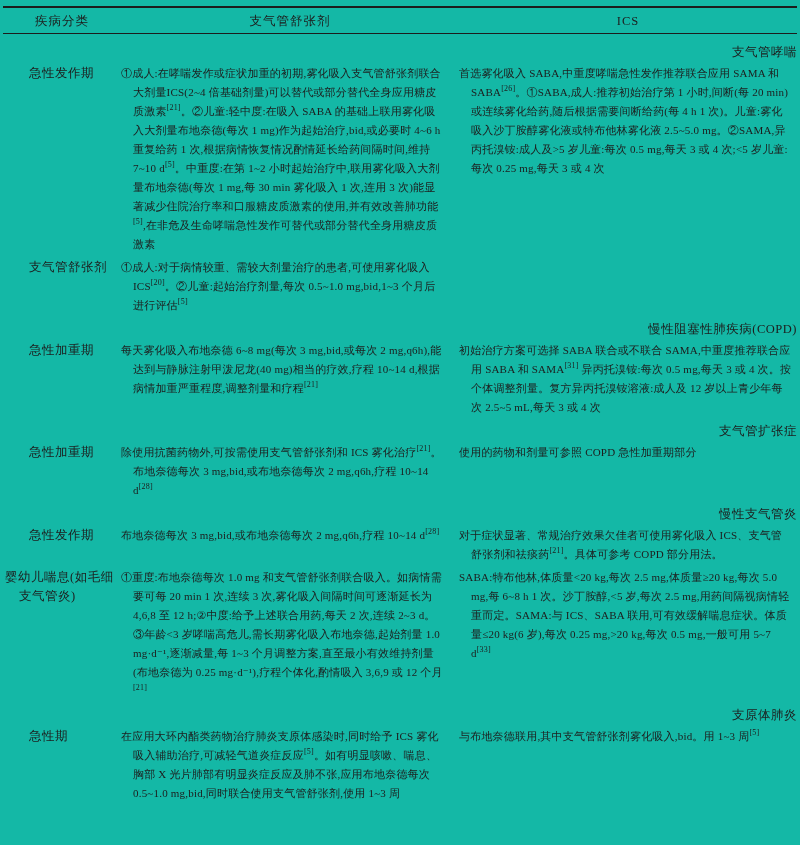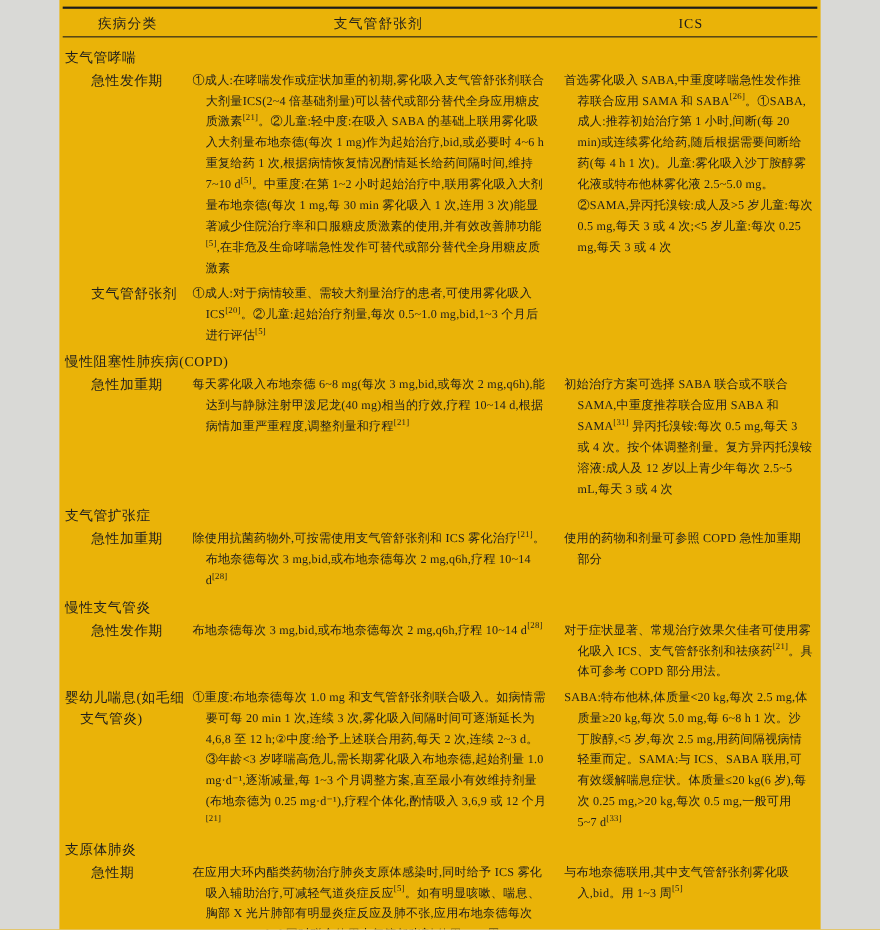--- a/index.html
+++ b/index.html
@@ -3,23 +3,23 @@
 <meta charset="utf-8">
 <style>
   html,body { margin:0; padding:0; }
   body {
     background:#d9d9d6;
     font-family:"Liberation Serif","DejaVu Serif",serif;
     color:#1d1d1d;
   }
   .page {
     position:relative;
-    width:692px; height:845px;
+    width:800px; height:845px;
     margin:0 auto;
-    background:#eab308;
+    background:#14b8a6;
     box-sizing:border-box;
     padding:6px 3px 0 3px;
     overflow:hidden;
   }
   .rule-top { border-top:2px solid #1c1c1c; height:0; }
   .rule-single { border-top:1px solid #1c1c1c; height:0; }
 
   .header-row {
     display:grid;
     grid-template-columns:118px 338px 1fr;
@@ -36,20 +36,21 @@
     grid-template-columns:118px 338px 1fr;
     margin:0 0 4px 0;
   }
   .row.section { margin-top:5px; margin-bottom:2px; }
   .row.section .sec-label {
     grid-column:1 / -1;
     font-size:12.5px;
     line-height:19px;
     padding-left:2px;
     letter-spacing:0.5px;
+    text-align:right;
   }
   .row-label {
     font-size:12.5px;
     line-height:19px;
     padding-left:26px;
     letter-spacing:0.5px;
   }
   .row.flush-label .row-label {
     padding-left:16px;
     text-indent:-14px;

